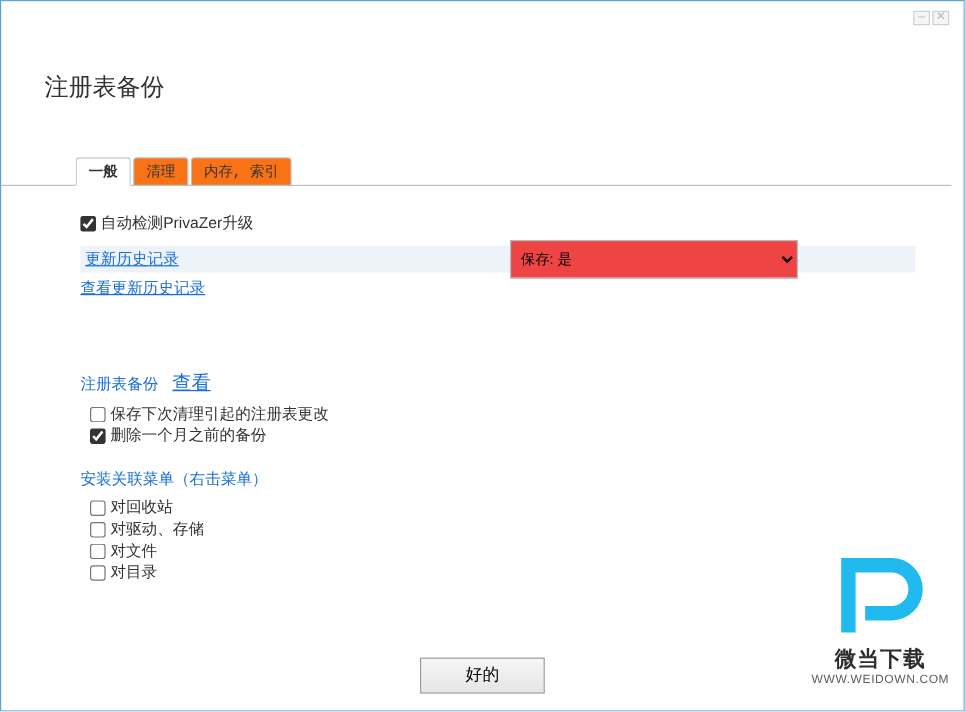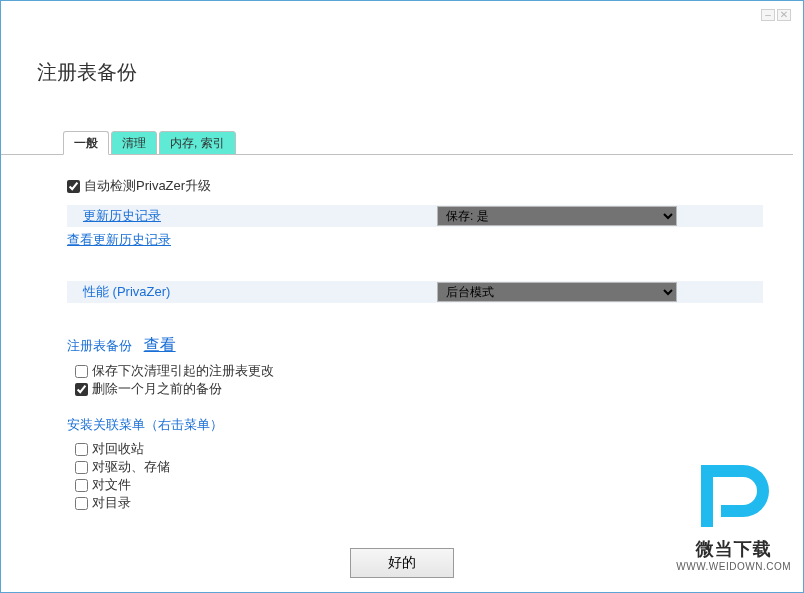--- a/index.html
+++ b/index.html
@@ -42,31 +42,32 @@
   color: #333;
   font-weight: normal;
 }
 .tabs {
   position: absolute;
   top: 130px;
   left: 0;
   right: 10px;
   height: 24px;
   border-bottom: 1px solid #c0c0c0;
+  font-family: Liberation Mono, monospace;
 }
 .tabstrip {
   position: absolute;
   left: 62px;
   bottom: -1px;
   display: flex;
 }
 .tab {
   border: 1px solid #c0c0c0;
   border-bottom: 1px solid #c0c0c0;
-  background: #5eead4;
+  background: #f97316;
   padding: 3px 10px 2px 10px;
   font-size: 12px;
   margin-right: 2px;
   border-radius: 3px 3px 0 0;
   cursor: pointer;
   position: relative;
 }
 .tab.active {
   background: #fff;
   border-bottom: 1px solid #fff;
@@ -111,33 +112,33 @@
 .section-link {
   color: #1a6fd6;
   text-decoration: underline;
   cursor: pointer;
   font-size: 13px;
 }
 .heading-row {
   background: #eef3fa;
   height: 22px;
   align-items: center;
-  padding-left: 16px;
+  padding-left: 4px;
 }
 .heading-label {
   flex: 0 0 354px;
 }
 .select-wrap {
   flex: 1;
 }
 select {
   width: 240px;
-  height: 20px;
+  height: 32px;
   border: 1px solid #b8b8b8;
-  background: #737373;
+  background: #ef4444;
   font-size: 12px;
   padding-left: 4px;
 }
 .spacer-md { height: 28px; }
 .spacer-lg { height: 18px; }
 .subhead {
   color: #1a6fd6;
   font-size: 13px;
   margin-bottom: 6px;
 }
@@ -222,30 +223,20 @@
           <option>保存: 是</option>
         </select>
       </div>
     </div>
     <div class="row">
       <span class="link">查看更新历史记录</span>
     </div>
 
     <div class="spacer-md"></div>
 
-    <div class="row heading-row">
-      <div class="heading-label">
-        <span class="section-link" style="text-decoration:none;">性能 (PrivaZer)</span>
-      </div>
-      <div class="select-wrap">
-        <select>
-          <option>后台模式</option>
-        </select>
-      </div>
-    </div>
 
     <div class="spacer-md"></div>
 
     <div class="subhead">
       <span>注册表备份</span>
       <span class="link view-link">查看</span>
     </div>
     <div class="cb-line">
       <input type="checkbox" style="">
       <span>保存下次清理引起的注册表更改</span>

